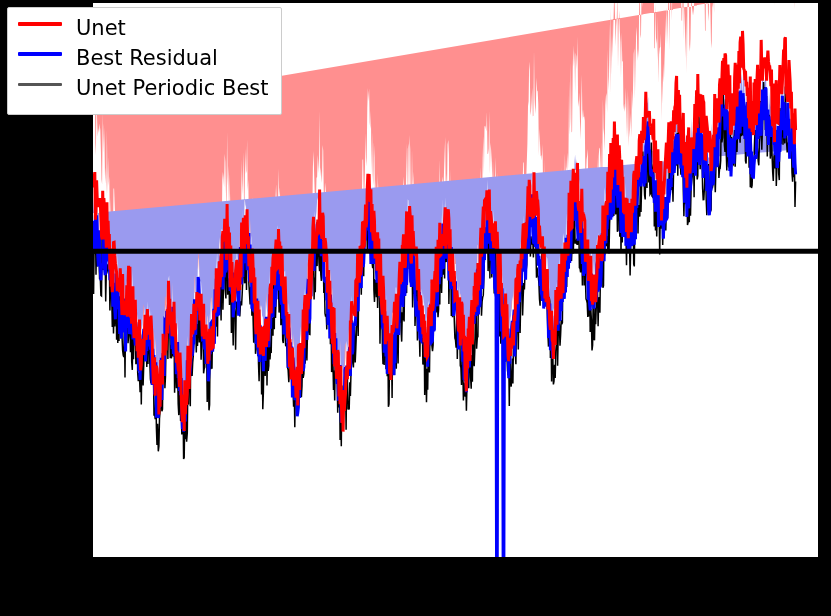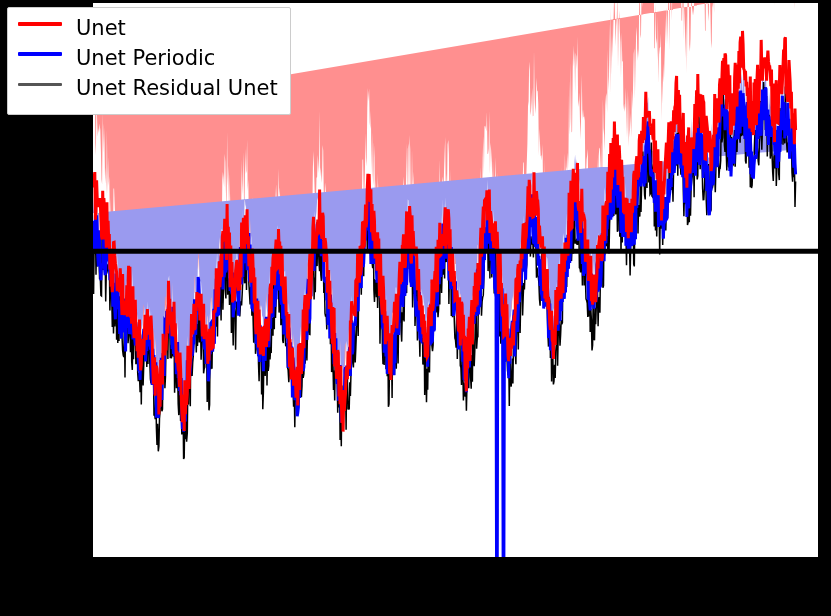--- a/index.html
+++ b/index.html
@@ -108,23 +108,23 @@
     <div class="legend-row">
       <span class="legend-swatch">
         <i style="height:4px;margin-top:-2px;background:#ff0000;"></i>
       </span>
       <span class="legend-label">Unet</span>
     </div>
     <div class="legend-row">
       <span class="legend-swatch">
         <i style="height:4px;margin-top:-2px;background:#0000ff;"></i>
       </span>
-      <span class="legend-label">Unet Periodic</span>
+      <span class="legend-label">Best Residual</span>
     </div>
     <div class="legend-row">
       <span class="legend-swatch">
         <i style="height:3px;margin-top:-1.5px;background:#555555;"></i>
       </span>
-      <span class="legend-label">Unet Residual Unet</span>
+      <span class="legend-label">Unet Periodic Best</span>
     </div>
   </div>
 
 </div>
 
 </body></html>

